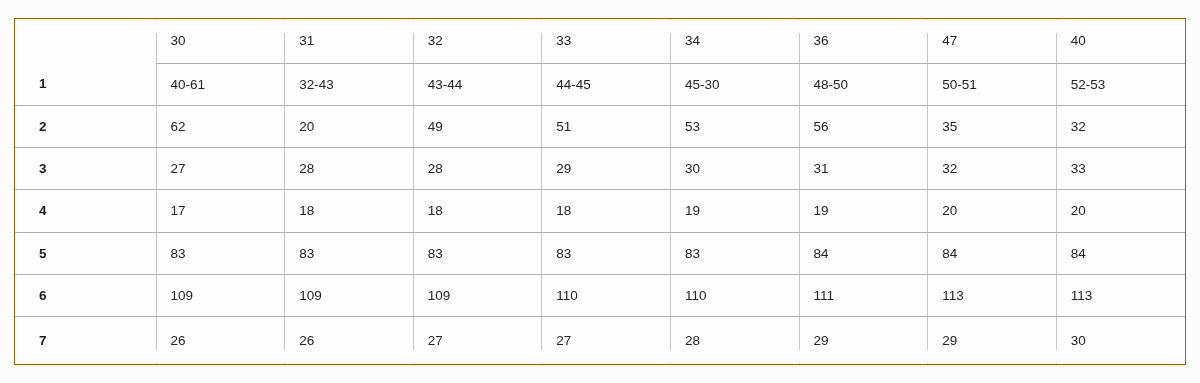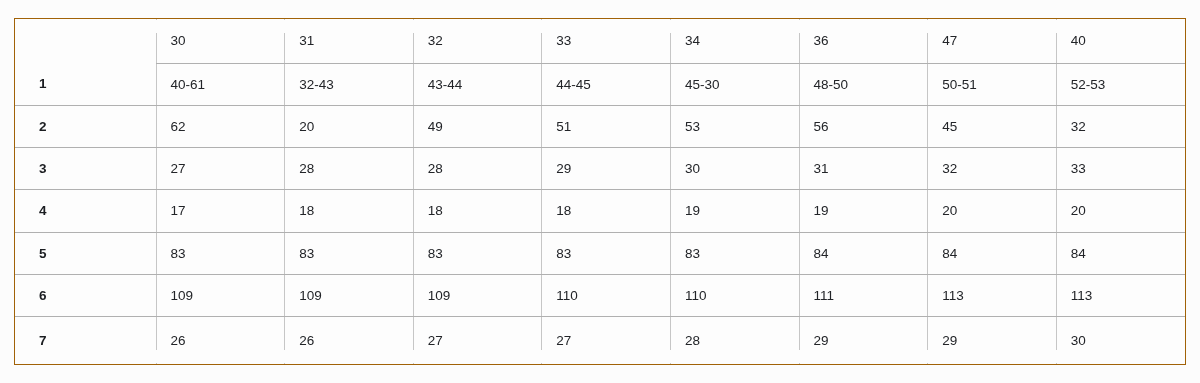--- a/index.html
+++ b/index.html
@@ -156,21 +156,21 @@
           <td>52-53</td>
         </tr>
         <tr>
           <td class="row-label">2</td>
           <td>62</td>
           <td>20</td>
           <td>49</td>
           <td>51</td>
           <td>53</td>
           <td>56</td>
-          <td>45</td>
+          <td>35</td>
           <td>32</td>
         </tr>
         <tr>
           <td class="row-label">3</td>
           <td>27</td>
           <td>28</td>
           <td>28</td>
           <td>29</td>
           <td>30</td>
           <td>31</td>

